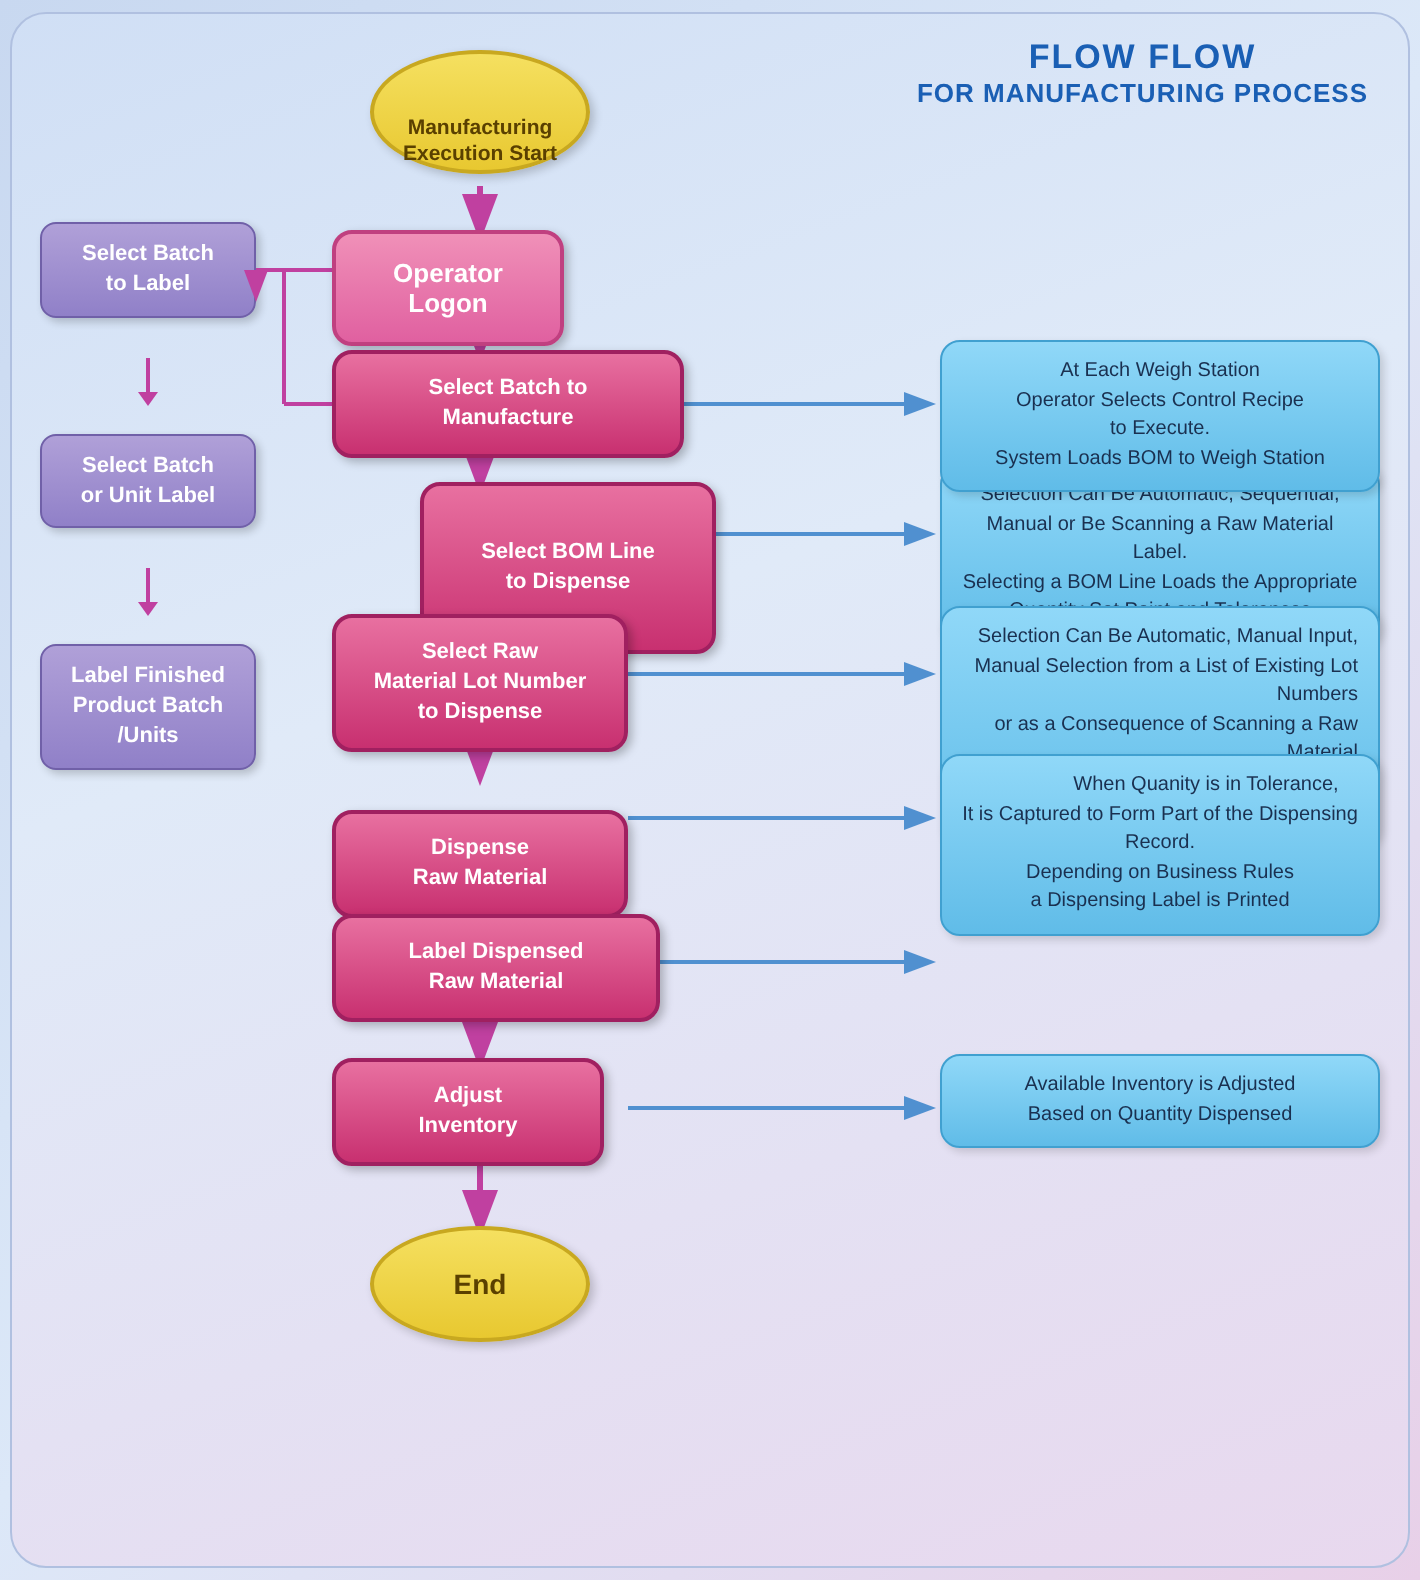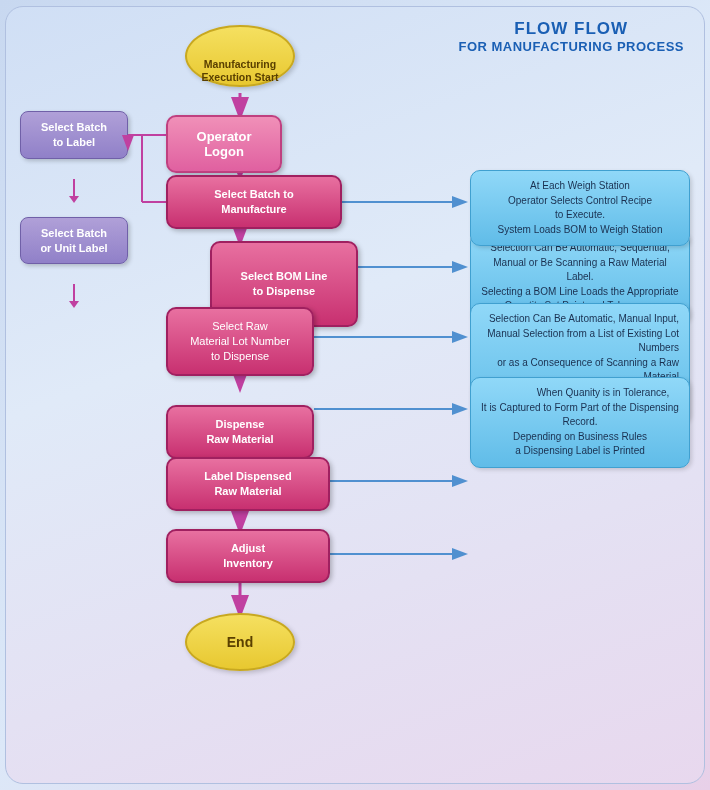--- a/index.html
+++ b/index.html
@@ -105,20 +105,23 @@
     <div class="title-line2">FOR MANUFACTURING PROCESS</div>
   </div>
 
   <div class="left-col">
     <div class="left-box" style="white-space:pre-line;">Select Batch
 to Label</div>
     <div class="left-arrow"></div>
     <div class="left-box" style="white-space:pre-line;">Select Batch
 or Unit Label</div>
     <div class="left-arrow"></div>
+    <div class="left-box" style="white-space:pre-line;">Label Finished
+Product Batch
+/Units</div>
   </div>
 
   <svg style="position:absolute;left:0;top:0;width:700px;height:778px;pointer-events:none;">
     <defs>
       <marker id="arrowPink" markerWidth="8" markerHeight="8" refX="6" refY="3" orient="auto">
         <path d="M0,0 L0,6 L8,3 z" fill="#c040a0"></path>
       </marker>
       <marker id="arrowBlue" markerWidth="8" markerHeight="8" refX="6" refY="3" orient="auto">
         <path d="M0,0 L0,6 L8,3 z" fill="#5090d0"></path>
       </marker>
@@ -171,37 +174,37 @@
   <div style="position:absolute;left:160px;top:168px;width:176px;padding:10px 8px;background:linear-gradient(180deg,#e870a0,#c83070);color:#fff;border-radius:10px;text-align:center;font-size:11px;font-weight:bold;border:2px solid #a02060;box-shadow:2px 2px 5px rgba(0,0,0,0.25);line-height:1.35;">
     <span style="white-space:pre-line;">Select Batch to
 Manufacture</span>
   </div>
 
   <div style="position:absolute;left:160px;top:234px;width:148px;padding:26px 8px;background:linear-gradient(180deg,#e870a0,#c83070);color:#fff;border-radius:10px;text-align:center;font-size:11px;font-weight:bold;border:2px solid #a02060;box-shadow:2px 2px 5px rgba(0,0,0,0.25);line-height:1.35;margin-left:44px;">
     <span style="white-space:pre-line;">Select BOM Line
 to Dispense</span>
   </div>
 
-  <div style="position:absolute;left:160px;top:300px;width:148px;padding:10px 8px;background:linear-gradient(180deg,#e870a0,#c83070);color:#fff;border-radius:10px;text-align:center;font-size:11px;font-weight:normal;border:2px solid #a02060;box-shadow:2px 2px 5px rgba(0,0,0,0.25);line-height:1.35;">
+  <div style="position:absolute;left:160px;top:300px;width:148px;padding:10px 8px;background:linear-gradient(180deg,#e870a0,#c83070);color:#fff;border-radius:10px;text-align:center;font-size:11px;font-weight:bold;border:2px solid #a02060;box-shadow:2px 2px 5px rgba(0,0,0,0.25);line-height:1.35;">
     <span style="white-space:pre-line;">Select Raw
 Material Lot Number
 to Dispense</span>
   </div>
 
   <div style="position:absolute;left:160px;top:380px;width:148px;padding:10px 8px;background:linear-gradient(180deg,#e870a0,#c83070);color:#fff;border-radius:10px;text-align:center;font-size:11px;font-weight:bold;border:2px solid #a02060;box-shadow:2px 2px 5px rgba(0,0,0,0.25);line-height:1.35;margin-top:18px;">
     <span style="white-space:pre-line;">Dispense
 Raw Material</span>
   </div>
 
   <div style="position:absolute;left:160px;top:450px;width:164px;padding:10px 8px;background:linear-gradient(180deg,#e870a0,#c83070);color:#fff;border-radius:10px;text-align:center;font-size:11px;font-weight:bold;border:2px solid #a02060;box-shadow:2px 2px 5px rgba(0,0,0,0.25);line-height:1.35;">
     <span style="white-space:pre-line;">Label Dispensed
 Raw Material</span>
   </div>
 
-  <div style="position:absolute;left:160px;top:522px;width:164px;padding:10px 8px;background:linear-gradient(180deg,#e870a0,#c83070);color:#fff;border-radius:10px;text-align:center;font-size:11px;font-weight:bold;border:2px solid #a02060;box-shadow:2px 2px 5px rgba(0,0,0,0.25);line-height:1.35;">
+  <div style="position:absolute;left:160px;top:522px;width:136px;padding:10px 8px;background:linear-gradient(180deg,#e870a0,#c83070);color:#fff;border-radius:10px;text-align:center;font-size:11px;font-weight:bold;border:2px solid #a02060;box-shadow:2px 2px 5px rgba(0,0,0,0.25);line-height:1.35;">
     <span style="white-space:pre-line;">Adjust
 Inventory</span>
   </div>
 
   <div style="position:absolute;left:179px;top:606px;width:110px;height:58px;background:linear-gradient(180deg,#f5e060,#e8c830);border-radius:50%;display:flex;align-items:center;justify-content:center;text-align:center;font-size:14px;font-weight:bold;color:#5a4000;border:2px solid #c8a820;box-shadow:2px 2px 5px rgba(0,0,0,0.2);">
     <span>End</span>
   </div>
 
   <div class="right-info" style="top:225px;">
     <span style="white-space:pre-line;">Selection Can Be Automatic, Sequential,
@@ -225,14 +228,18 @@
   </div>
 
   <div class="right-info" style="top:370px;">
     <span style="white-space:pre-line;margin-left:46px;">When Quanity is in Tolerance,
 It is Captured to Form Part of the Dispensing Record.
 Depending on Business Rules
 a Dispensing Label is Printed</span>
   </div>
 
 
+  <div class="right-info" style="top:520px;">
+    <span style="white-space:pre-line;">Available Inventory is Adjusted
+Based on Quantity Dispensed</span>
+  </div>
 
 </div>
 
 </body></html>

